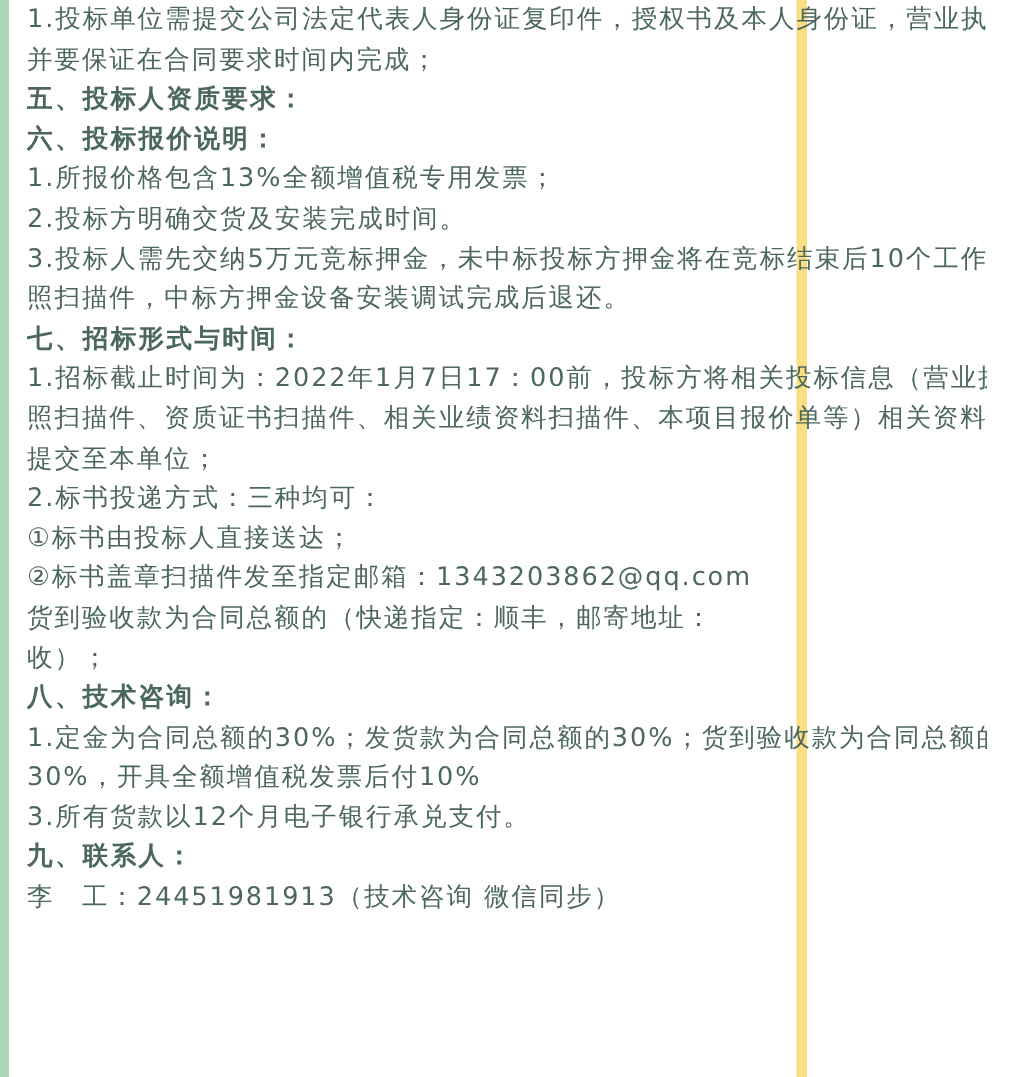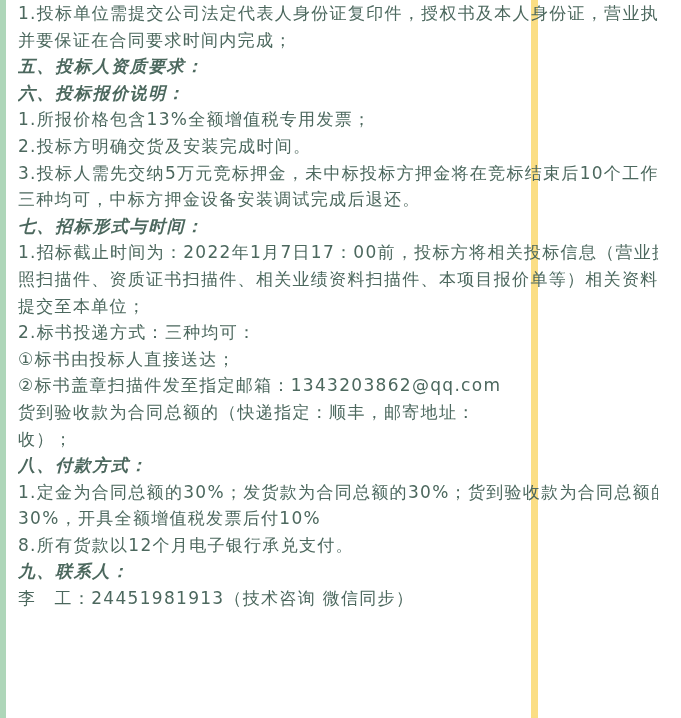--- a/index.html
+++ b/index.html
@@ -42,47 +42,46 @@
   }
   .line {
     height: 26.6px;
     line-height: 26.6px;
     white-space: nowrap;
     overflow: hidden;
   }
   .line.bold {
     font-weight: bold;
     letter-spacing: 1.6px;
-    font-style: italic;
   }
 </style>
 </head>
 <body>
 
 <div class="page" style="background: rgb(255, 255, 255);">
   <div class="accent-strip accent-left" style="background: rgb(174, 214, 185);"></div>
   <div class="accent-strip accent-right" style="background: rgb(251, 222, 132);"></div>
   <div class="content" style="color: rgb(76, 104, 94);">
       <div class="line">1.投标单位需提交公司法定代表人身份证复印件，授权书及本人身份证，营业执</div>
       <div class="line">并要保证在合同要求时间内完成；</div>
       <div class="line bold">五、投标人资质要求：</div>
       <div class="line bold">六、投标报价说明：</div>
       <div class="line">1.所报价格包含13%全额增值税专用发票；</div>
       <div class="line">2.投标方明确交货及安装完成时间。</div>
       <div class="line">3.投标人需先交纳5万元竞标押金，未中标投标方押金将在竞标结束后10个工作</div>
-      <div class="line">三种均可，中标方押金设备安装调试完成后退还。</div>
+      <div class="line">照扫描件，中标方押金设备安装调试完成后退还。</div>
       <div class="line bold">七、招标形式与时间：</div>
       <div class="line">1.招标截止时间为：2022年1月7日17：00前，投标方将相关投标信息（营业执</div>
       <div class="line">照扫描件、资质证书扫描件、相关业绩资料扫描件、本项目报价单等）相关资料</div>
       <div class="line">提交至本单位；</div>
       <div class="line">2.标书投递方式：三种均可：</div>
       <div class="line">①标书由投标人直接送达；</div>
       <div class="line">②标书盖章扫描件发至指定邮箱：1343203862@qq.com</div>
       <div class="line">货到验收款为合同总额的（快递指定：顺丰，邮寄地址：</div>
       <div class="line">收）；</div>
-      <div class="line bold">八、付款方式：</div>
+      <div class="line bold">八、技术咨询：</div>
       <div class="line">1.定金为合同总额的30%；发货款为合同总额的30%；货到验收款为合同总额的</div>
       <div class="line">30%，开具全额增值税发票后付10%</div>
-      <div class="line">8.所有货款以12个月电子银行承兑支付。</div>
+      <div class="line">3.所有货款以12个月电子银行承兑支付。</div>
       <div class="line bold">九、联系人：</div>
       <div class="line">李　工：24451981913（技术咨询 微信同步）</div>
     </div>
 </div>
 
 </body></html>

